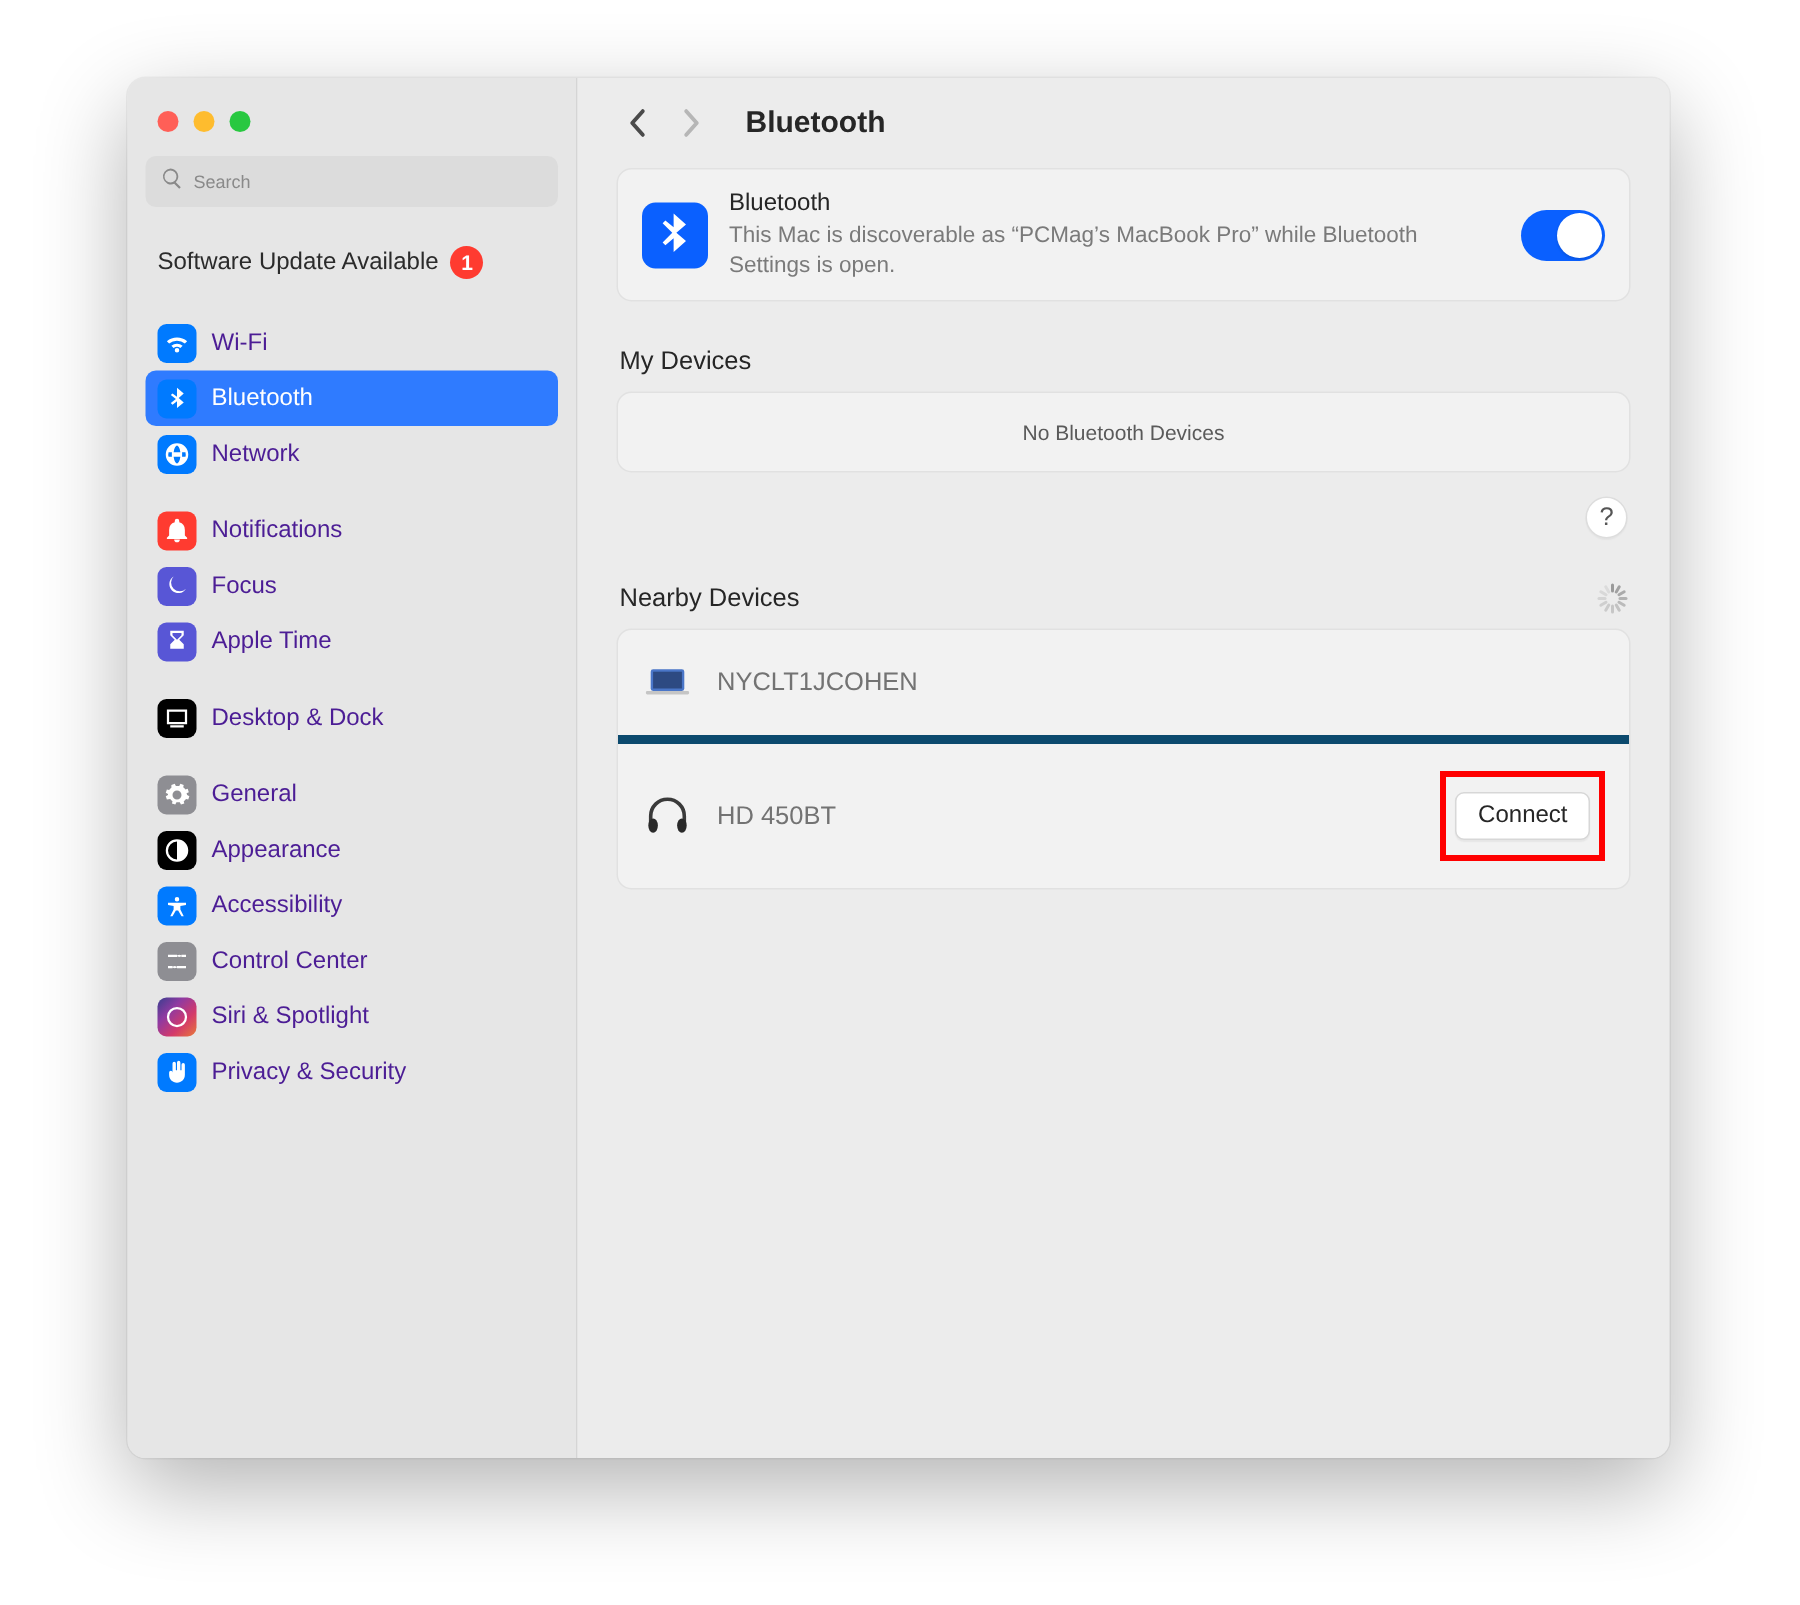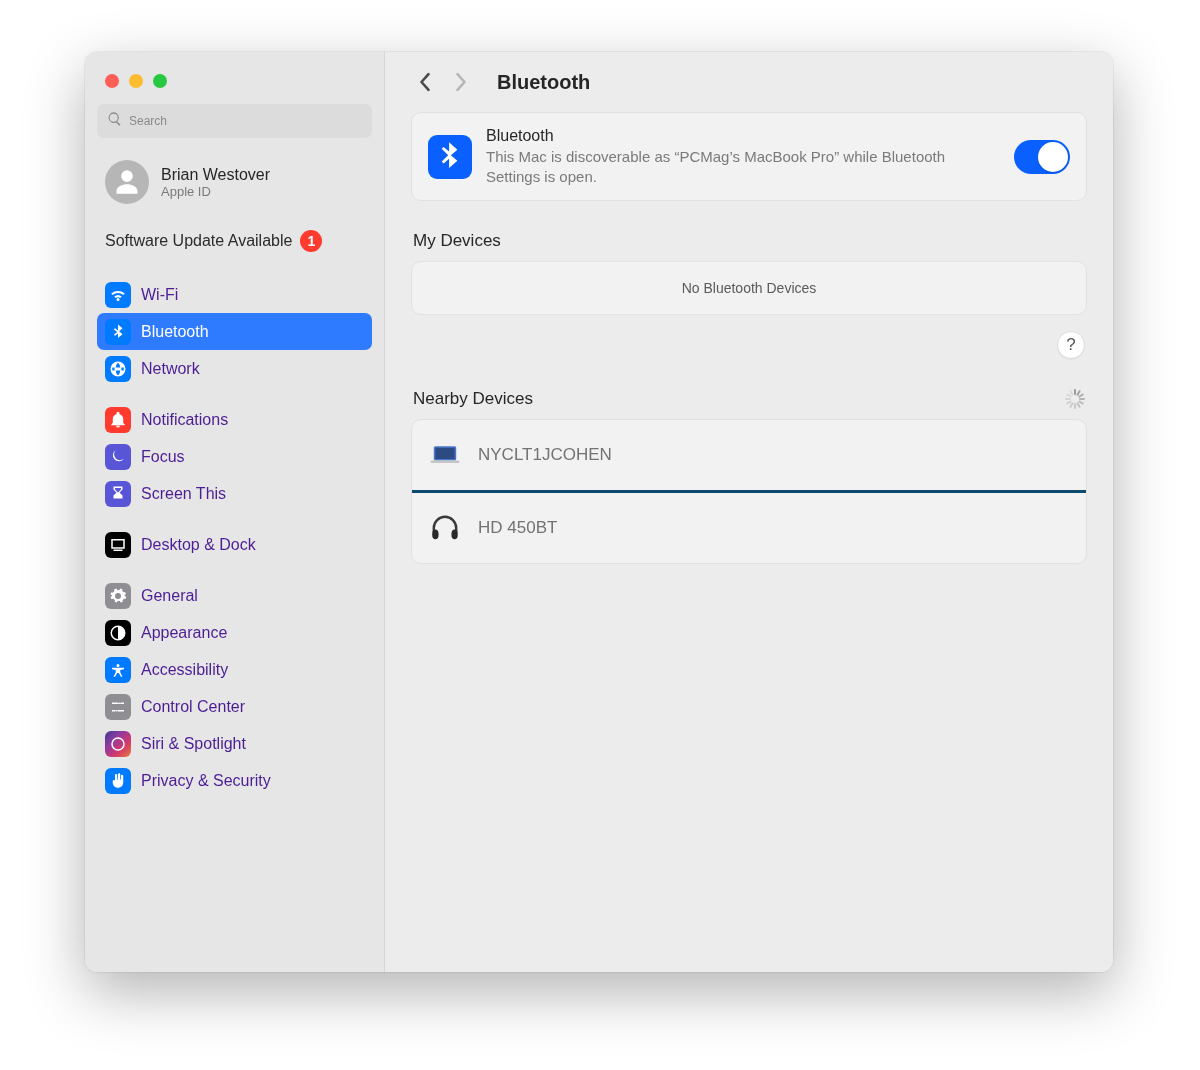--- a/index.html
+++ b/index.html
@@ -167,21 +167,21 @@
   }
   .spinner {
     width:20px; height:20px; position:relative;
   }
   .spinner span{
     position:absolute; left:9px; top:0; width:2px; height:6px;
     background:#9a9a9a; border-radius:1px; transform-origin: 1px 10px;
   }
   .device-list .row {
     display:flex; align-items:center; padding: 18px 16px; gap:16px;
-    border-top:3px solid #0c4a6e;
+    border-top:6px solid #0c4a6e;
   }
   .device-list .row:first-child { border-top:none; }
   .dev-icon { width:34px; height:34px; display:flex; align-items:center; justify-content:center; }
   .dev-icon svg { width:32px; height:30px; }
   .dev-name { flex:1; font-size:17px; color:#737373; }
   .connect-btn {
     background:#fff; border:1px solid #d7d7d7; border-radius:6px;
     padding: 6px 14px; font-size:16px; color:#262626;
     box-shadow: 0 1px 1px rgba(0,0,0,0.05);
     cursor: pointer;
@@ -205,31 +205,20 @@
 
     <div class="search">
       <span>
         <svg viewBox="0 0 24 24">
             <path d="M10 2a8 8 0 015.29 13.71l5 5-1.58 1.58-5-5A8 8 0 1110 2zm0 2a6 6 0 100 12 6 6 0 000-12z"></path>
           </svg>
       </span>
       <input type="text" placeholder="Search" style="">
     </div>
 
-    <div class="account">
-      <div class="avatar">
-        <svg viewBox="0 0 24 24">
-            <path d="M12 12a5 5 0 100-10 5 5 0 000 10zm0 2c-4 0-9 2-9 6v2h18v-2c0-4-5-6-9-6z"></path>
-          </svg>
-      </div>
-      <div>
-        <div class="account-name">Brian Westover</div>
-        <div class="account-sub">Apple ID</div>
-      </div>
-    </div>
 
     <div class="update-row">
       <span>Software Update Available</span>
       <span class="badge-count">1</span>
     </div>
 
     <div class="nav-group">
       <div class="nav-item">
         <span class="ic blue">
           <svg viewBox="0 0 24 24">
@@ -272,21 +261,21 @@
             </svg>
         </span>
         <span>Focus</span>
       </div>
       <div class="nav-item">
         <span class="ic purple">
           <svg viewBox="0 0 24 24">
               <path d="M6 2h12v4l-4 4 4 4v4H6v-4l4-4-4-4V2zm2 2v2l4 4 4-4V4H8z"></path>
             </svg>
         </span>
-        <span>Screen This</span>
+        <span>Apple Time</span>
       </div>
     </div>
 
     <div class="nav-group">
       <div class="nav-item">
         <span class="ic black">
           <svg viewBox="0 0 24 24">
               <path d="M3 4h18v13H3zM5 6v9h14V6zm1 12h12v2H6z"></path>
             </svg>
         </span>
@@ -417,18 +406,21 @@
         </div>
         <div class="row">
           <div class="dev-icon">
             <svg viewBox="0 0 40 32">
                 <path d="M6 22v-6a14 14 0 0128 0v6" fill="none" stroke="#3a3a3a" stroke-width="3"></path>
                 <ellipse cx="8" cy="24" rx="4" ry="6" fill="#2a2a2a"></ellipse>
                 <ellipse cx="32" cy="24" rx="4" ry="6" fill="#2a2a2a"></ellipse>
               </svg>
           </div>
           <div class="dev-name">HD 450BT</div>
+          <div class="highlight-box">
+            <button class="connect-btn">Connect</button>
+          </div>
         </div>
       </div>
 
     </div>
   </div>
 </div>
 
 </body></html>

